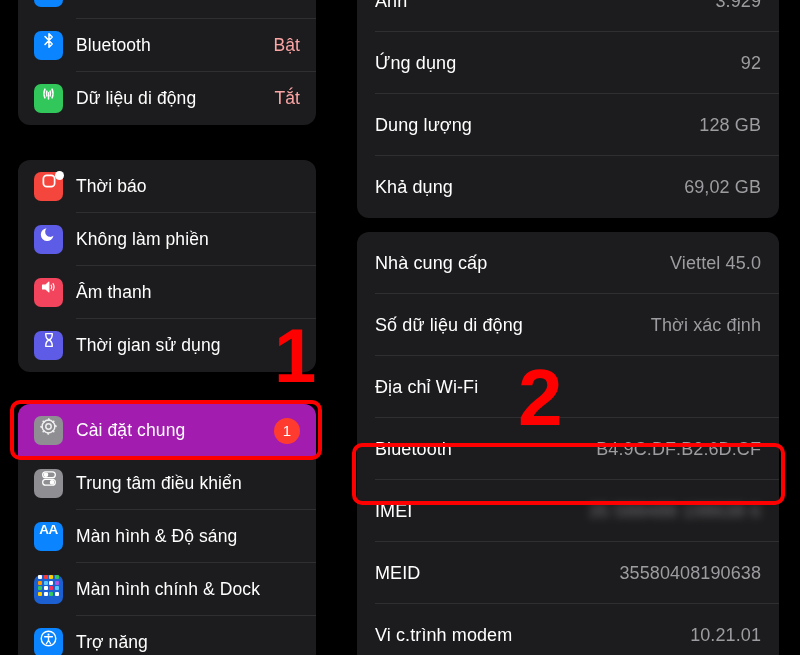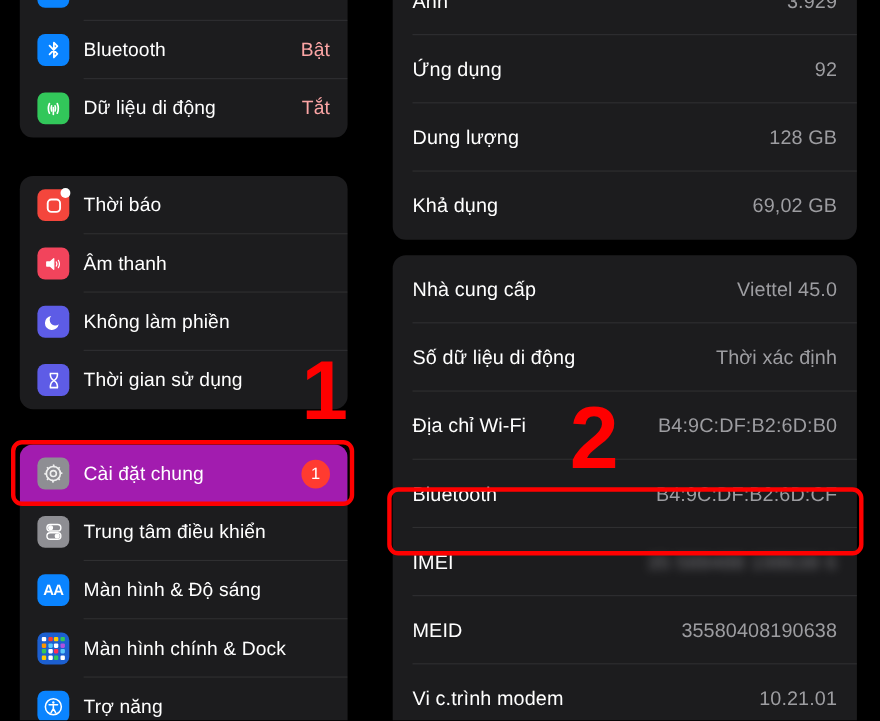--- a/index.html
+++ b/index.html
@@ -96,21 +96,21 @@
   .panel-right .row-label { font-size: 18px; }
   .panel-right .row-value { font-size: 18px; color: #9d9da1; }
 
   
   .app-icon {
     width: 29px; height: 29px;
     border-radius: 7px;
     margin-right: 13px;
     flex: 0 0 auto;
     display: flex;
-    align-items: center;
+    align-items: flex-start;
     justify-content: center;
     position: relative;
   }
   .app-icon svg { display: block; }
 
   .ic-blue   { background: #0a84ff; }
   .ic-green  { background: #32c75a; }
   .ic-red    { background: #f4463c; }
   .ic-pink   { background: #f2445c; }
   .ic-indigo { background: #5d5ce6; }
@@ -238,38 +238,38 @@
           <svg width="18" height="18" viewBox="0 0 24 24" fill="none" stroke="#fff" stroke-width="2.3" stroke-linecap="round" stroke-linejoin="round">
             <rect x="4.5" y="4.5" width="15" height="15" rx="4.5"></rect>
           </svg>
           <span class="ic-dot"></span>
         </span>
         <span class="row-label">Thời báo</span>
         <div class="row-sep"></div>
       </div>
 
       <div class="row with-icon">
+        <span class="app-icon ic-indigo">
+          <svg width="17" height="17" viewBox="0 0 24 24" fill="#fff">
+            <path d="M19 15.2 A9 9 0 1 1 9.3 4.6 A7.2 7.2 0 0 0 19 15.2 Z"></path>
+          </svg>
+        </span>
+        <span class="row-label">Không làm phiền</span>
+        <div class="row-sep"></div>
+      </div>
+
+      <div class="row with-icon">
         <span class="app-icon ic-pink">
           <svg width="19" height="18" viewBox="0 0 24 24" fill="#fff" stroke="#fff" stroke-width="1.5" stroke-linecap="round">
             <path d="M4 9.5 L8 9.5 L12.5 5.5 L12.5 18.5 L8 14.5 L4 14.5 Z" stroke-linejoin="round"></path>
             <path d="M15.5 9.5 Q17.3 12 15.5 14.5" fill="none"></path>
             <path d="M18 7.5 Q20.8 12 18 16.5" fill="none"></path>
           </svg>
         </span>
         <span class="row-label">Âm thanh</span>
-        <div class="row-sep"></div>
-      </div>
-
-      <div class="row with-icon">
-        <span class="app-icon ic-indigo">
-          <svg width="17" height="17" viewBox="0 0 24 24" fill="#fff">
-            <path d="M19 15.2 A9 9 0 1 1 9.3 4.6 A7.2 7.2 0 0 0 19 15.2 Z"></path>
-          </svg>
-        </span>
-        <span class="row-label">Không làm phiền</span>
         <div class="row-sep"></div>
       </div>
 
       <div class="row with-icon">
         <span class="app-icon ic-purple">
           <svg width="14" height="18" viewBox="0 0 18 24" fill="none" stroke="#fff" stroke-width="1.9" stroke-linejoin="round">
             <path d="M4 3.5 H14 M4 20.5 H14 M4.6 3.5 Q4.6 10 9 12 Q13.4 10 13.4 3.5 M4.6 20.5 Q4.6 14 9 12 Q13.4 14 13.4 20.5"></path>
           </svg>
         </span>
         <span class="row-label">Thời gian sử dụng</span>
@@ -390,21 +390,20 @@
       </div>
 
       <div class="row">
         <span class="row-label">Số dữ liệu di động</span>
         <span class="row-value">Thời xác định</span>
         <div class="row-sep"></div>
       </div>
 
       <div class="row">
         <span class="row-label">Địa chỉ Wi-Fi</span>
-        <span class="row-value">B4:9C:DF:B2:6D:B0</span>
         <div class="row-sep"></div>
       </div>
 
       <div class="row">
         <span class="row-label">Bluetooth</span>
         <span class="row-value">B4:9C:DF:B2:6D:CF</span>
         <div class="row-sep"></div>
       </div>
 
       <div class="row">

